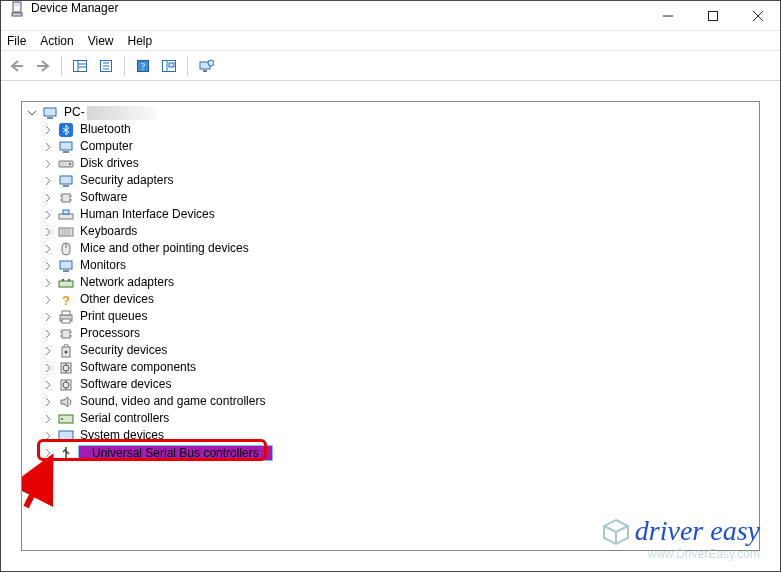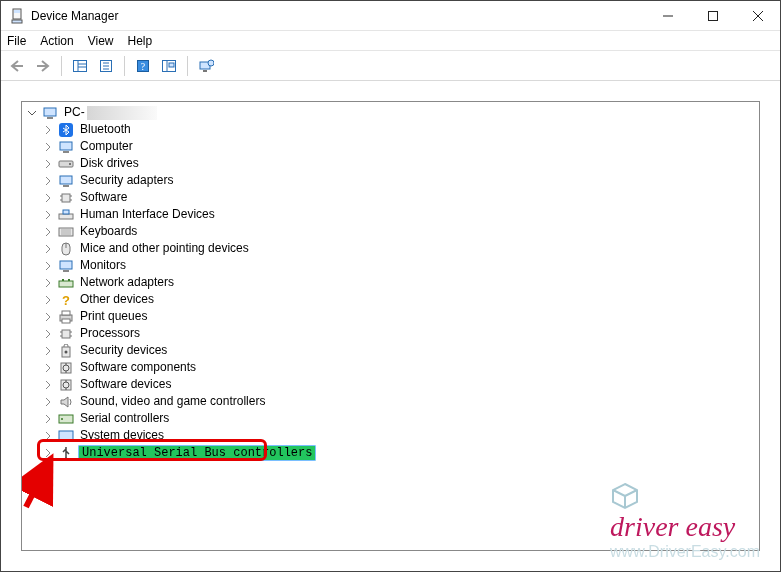--- a/index.html
+++ b/index.html
@@ -15,21 +15,21 @@
   .window {
     width: 781px; height: 572px;
     border: 1px solid #444;
     display: flex; flex-direction: column;
     background: #fff;
     position: relative;
   }
   
   .titlebar {
     height: 30px;
-    display: flex; align-items: center;
+    display: flex; align-items: flex-start;
     border-bottom: 1px solid #e5e5e5;
     padding-left: 8px;
   }
   .titlebar .app-icon {
     width: 16px; height: 16px; margin-right: 6px;
     display: inline-flex; align-items: center; justify-content: center;
   }
   .titlebar .title { flex: 0 0 auto; }
   .titlebar .spacer { flex: 1; }
   .win-controls { display: flex; height: 100%; }
@@ -92,26 +92,25 @@
   .indent-1 { padding-left: 18px; }
   .tree-icon {
     width: 16px; height: 16px;
     margin: 0 4px 0 2px;
     display: inline-flex; align-items: center; justify-content: center;
   }
   .tree-label {
     padding: 0 2px;
   }
   .selected .tree-label {
-    background: #22c55e;
+    background: #a21caf;
     border: 1px solid #7abfff;
     border-radius: 1px;
-    padding: 0 3px;
+    padding: 0 13px;
     line-height: 14px;
-    font-family: Liberation Mono, monospace;
   }
   .root-redact {
     display: inline-block;
     width: 70px; height: 14px;
     background: linear-gradient(to right, #d6d6d6, #fafafa);
     vertical-align: middle;
     margin-left: 2px;
   }
   
   .annot-box {
@@ -128,26 +127,26 @@
   .watermark {
     position: absolute;
     right: 20px; bottom: 10px;
     text-align: right;
     pointer-events: none;
   }
   .watermark .brand {
     font-family: Georgia, "Times New Roman", serif;
     font-style: italic;
     font-size: 28px;
-    color: #be185d;
-    display: flex; align-items: flex-start; justify-content: flex-end; flex-direction: column;
+    color: #1d4ed8;
+    display: flex; align-items: flex-end; justify-content: flex-end;
   }
   .watermark .brand svg { margin-right: 4px; }
   .watermark .url {
-    font-size: 16px;
+    font-size: 12px;
     color: #c9dde3;
   }
   .ico-bt { width:14px;height:14px;background:#1e73e8;border-radius:3px;display:inline-flex;align-items:center;justify-content:center;color:#fff;font-size:10px;font-weight:bold;}
   .ico-pc svg, .ico svg { display:block; }
 </style>
 </head>
 <body>
 
 <div class="window">
 

